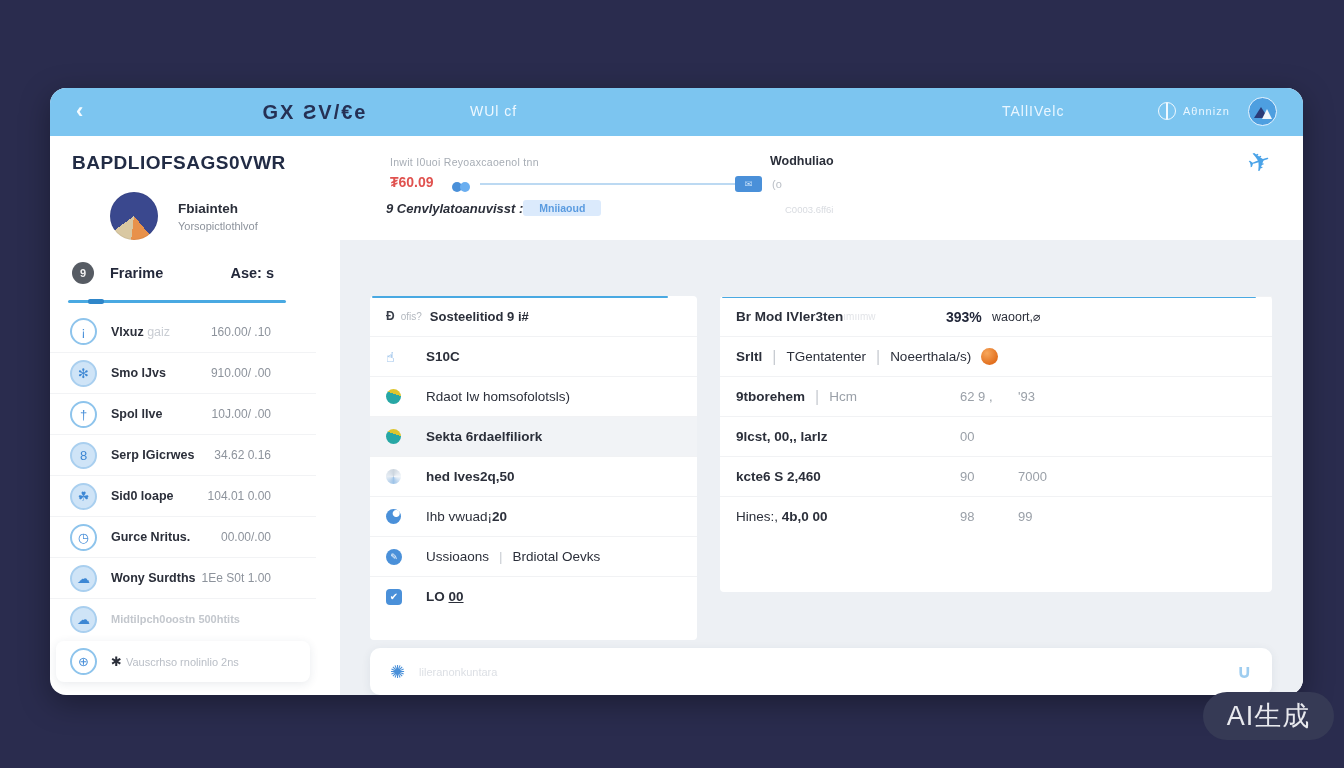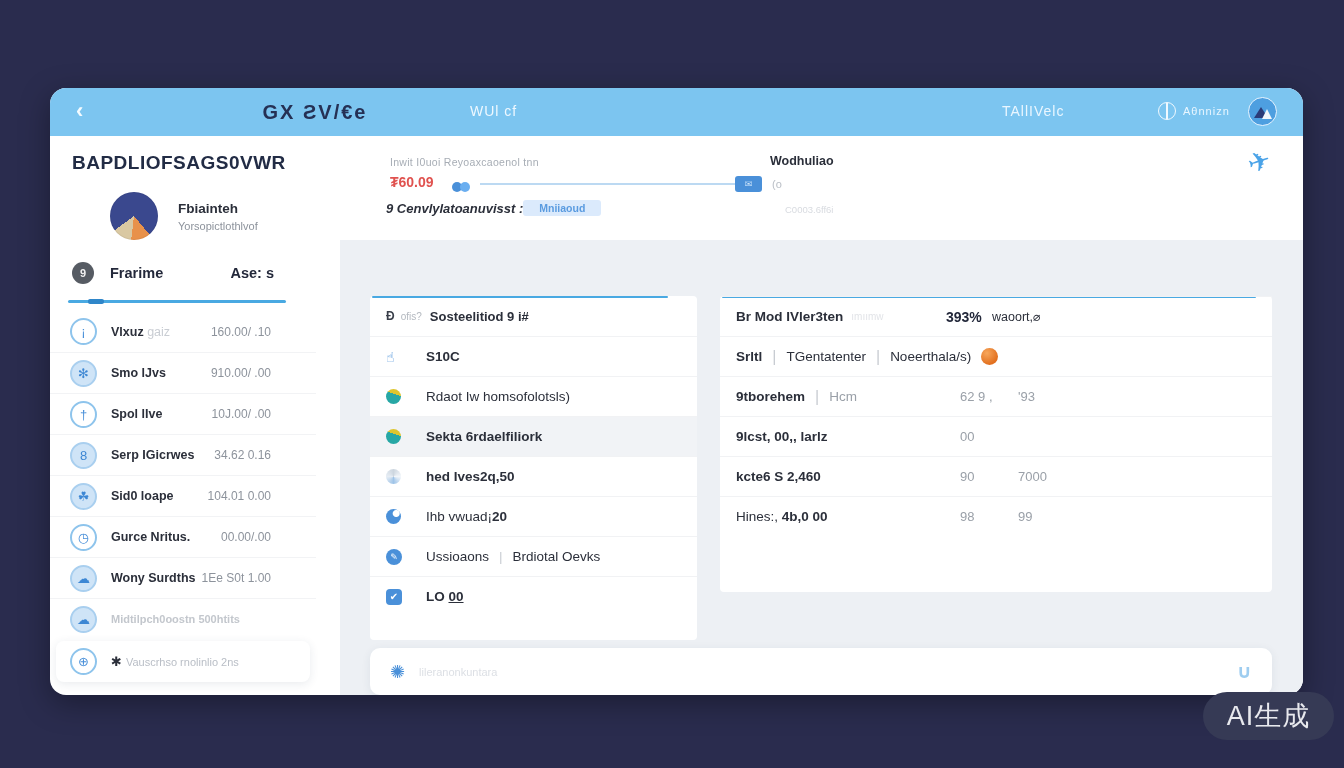--- a/index.html
+++ b/index.html
@@ -107,21 +107,21 @@
   .g-globe { width:15px; height:15px; border-radius:50%;
              background:radial-gradient(circle at 68% 30%,#fff 0 3px,#4a90d9 4px); }
   .g-pencil { width:16px; height:16px; border-radius:50%; background:#4a90d9; color:#fff; font-size:9px;
               display:flex; align-items:center; justify-content:center; }
   .g-check { width:16px; height:16px; border-radius:4px; background:#4a90d9; color:#fff; font-size:10px;
              display:flex; align-items:center; justify-content:center; }
   .plab { font-size:13.5px; color:#2b2f3a; white-space:nowrap; }
   .plab.b { font-weight:bold; }
   .plab .bb { font-weight:bold; }
   .plab .ub { font-weight:bold; text-decoration:underline; }
-  .faint { font-size:10px; color:#e2e4e8; margin-left:8px; }
+  .faint { font-size:10px; color:#e2e4e8; }
   .divider { color:#c8ccd2; margin:0 10px; font-weight:normal; }
   .mid1 { position:absolute; left:226px; font-size:14px; font-weight:bold; color:#23283a; }
   .mid2 { position:absolute; left:272px; font-size:12.5px; color:#2b2f3a; }
   .v1 { position:absolute; left:240px; font-size:13px; color:#9aa0a8; }
   .v2 { position:absolute; left:298px; font-size:13px; color:#9aa0a8; }
   .ball { width:17px; height:17px; border-radius:50%; margin-left:10px;
           background:radial-gradient(circle at 35% 30%,#f7a75c,#e2701f 70%); }
 
   
   .bbar { position:absolute; left:30px; top:512px; width:902px; height:47px; background:#fff; border-radius:10px;

